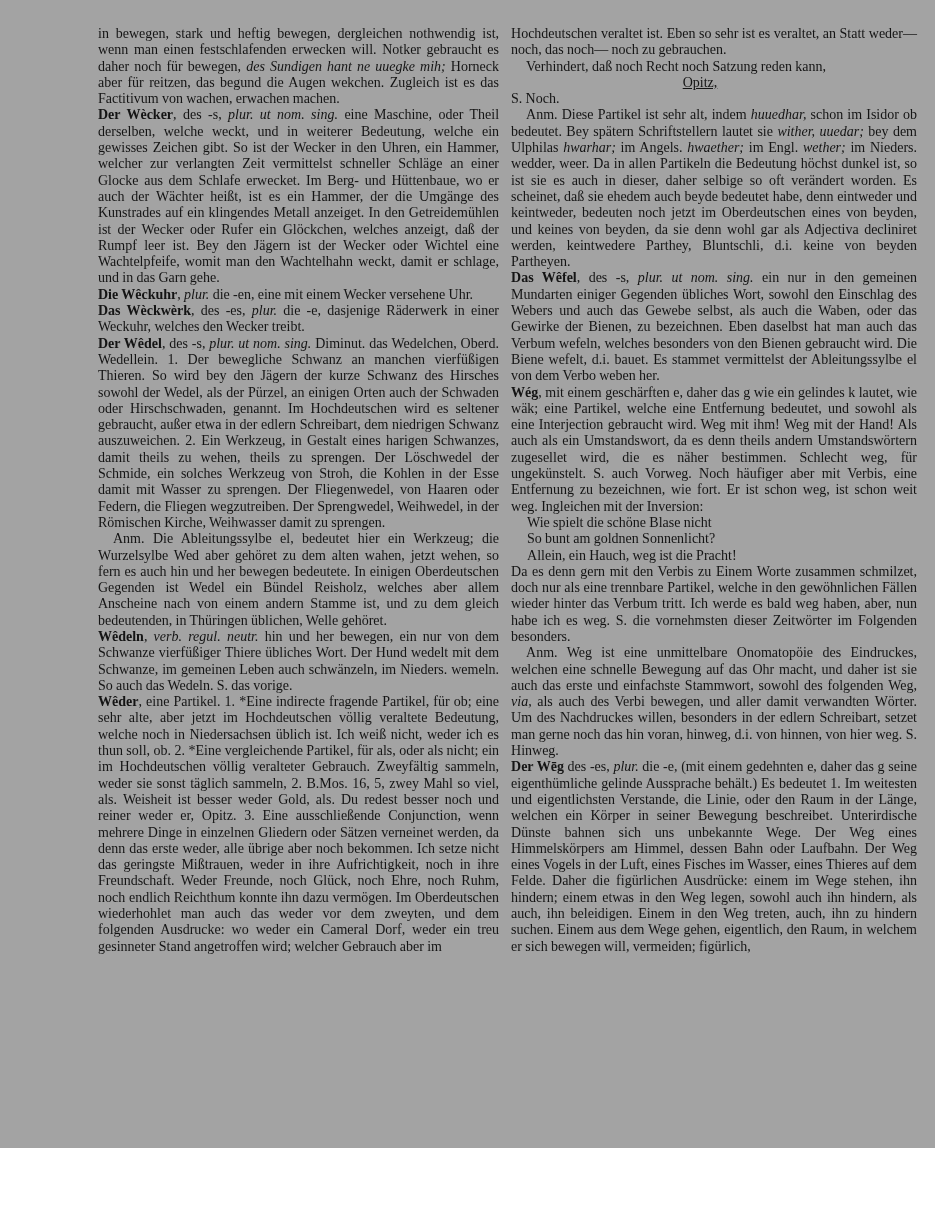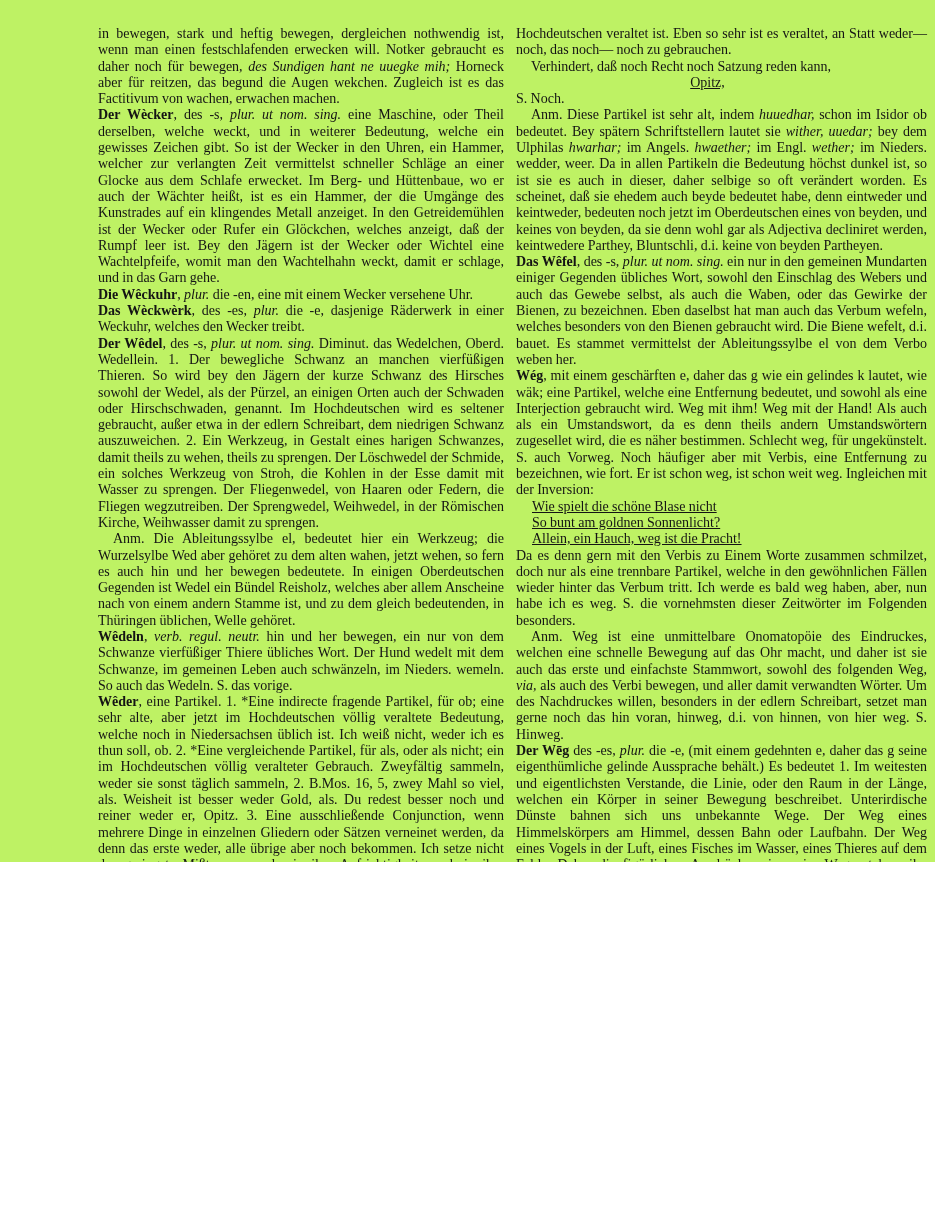--- a/index.html
+++ b/index.html
@@ -4,40 +4,40 @@
 <style>
   html, body { margin: 0; padding: 0; }
   body {
     width: 935px; height: 1210px;
     background: #ffffff;
     font-family: "Liberation Serif", "DejaVu Serif", serif;
     color: #141414;
   }
   .page {
     position: relative;
-    width: 935px; height: 862px;
+    width: 935px; height: 1148px;
     box-sizing: border-box;
-    padding: 26px 8px 0 98px;
+    padding: 26px 18px 0 98px;
     overflow: hidden;
-    background: #bef264;
+    background: #a3a3a3;
   }
   .cols { display: flex; gap: 12px; }
   .col { box-sizing: border-box; }
   .col.left  { width: 407px; }
   .col.right { width: 412px; }
   p.para {
     margin: 0;
     font-size: 14px;
     line-height: 16.3px;
     text-align: justify;
     hyphens: auto;
     word-spacing: -0.2px;
   }
   p.para.anm   { text-indent: 15px; font-family: Liberation Serif, serif; }
-  p.para.verse { text-align: left; padding-left: 16px; text-decoration: underline; }
+  p.para.verse { text-align: left; padding-left: 16px; }
   p.para.attrib{ text-align: center; padding-right: 28px; text-decoration: underline; }
   .seg-b { font-weight: bold; }
   .seg-i { font-style: italic; }
   .page-number {
     position: absolute;
     right: 62px; top: 1168px;
     font-size: 15px;
     letter-spacing: 1px;
     color: #333;
   }

